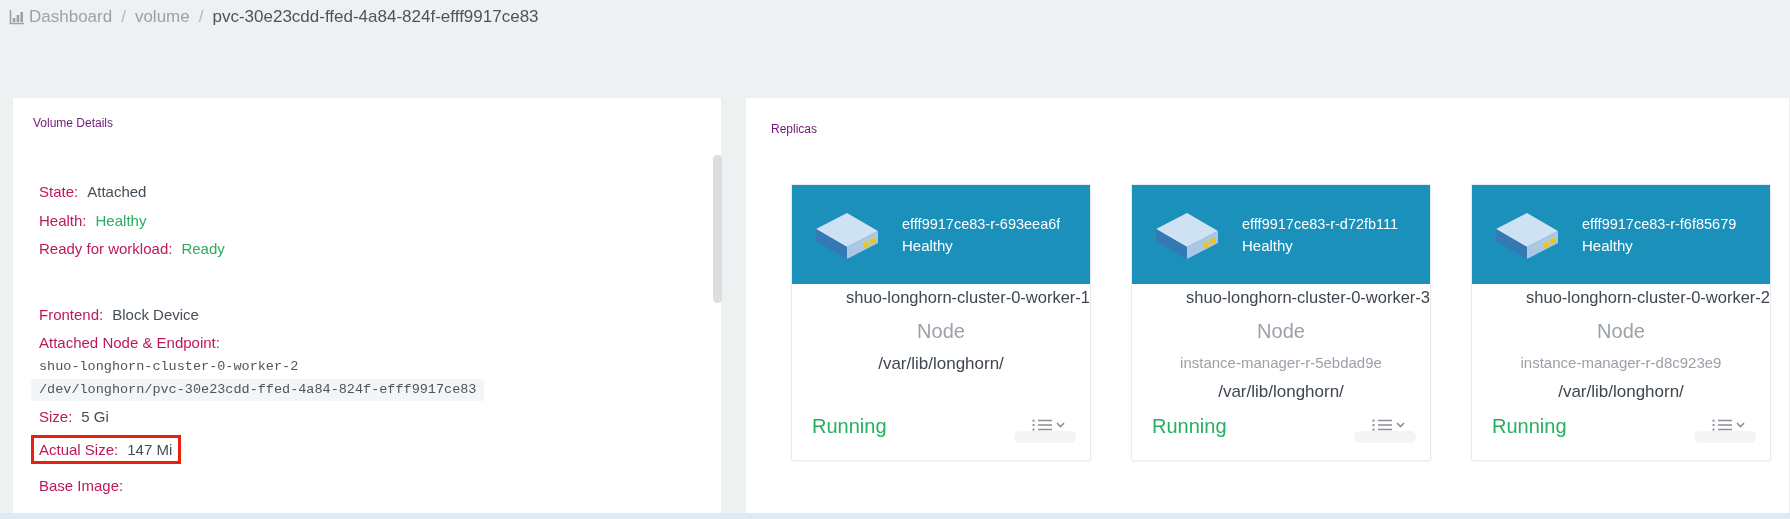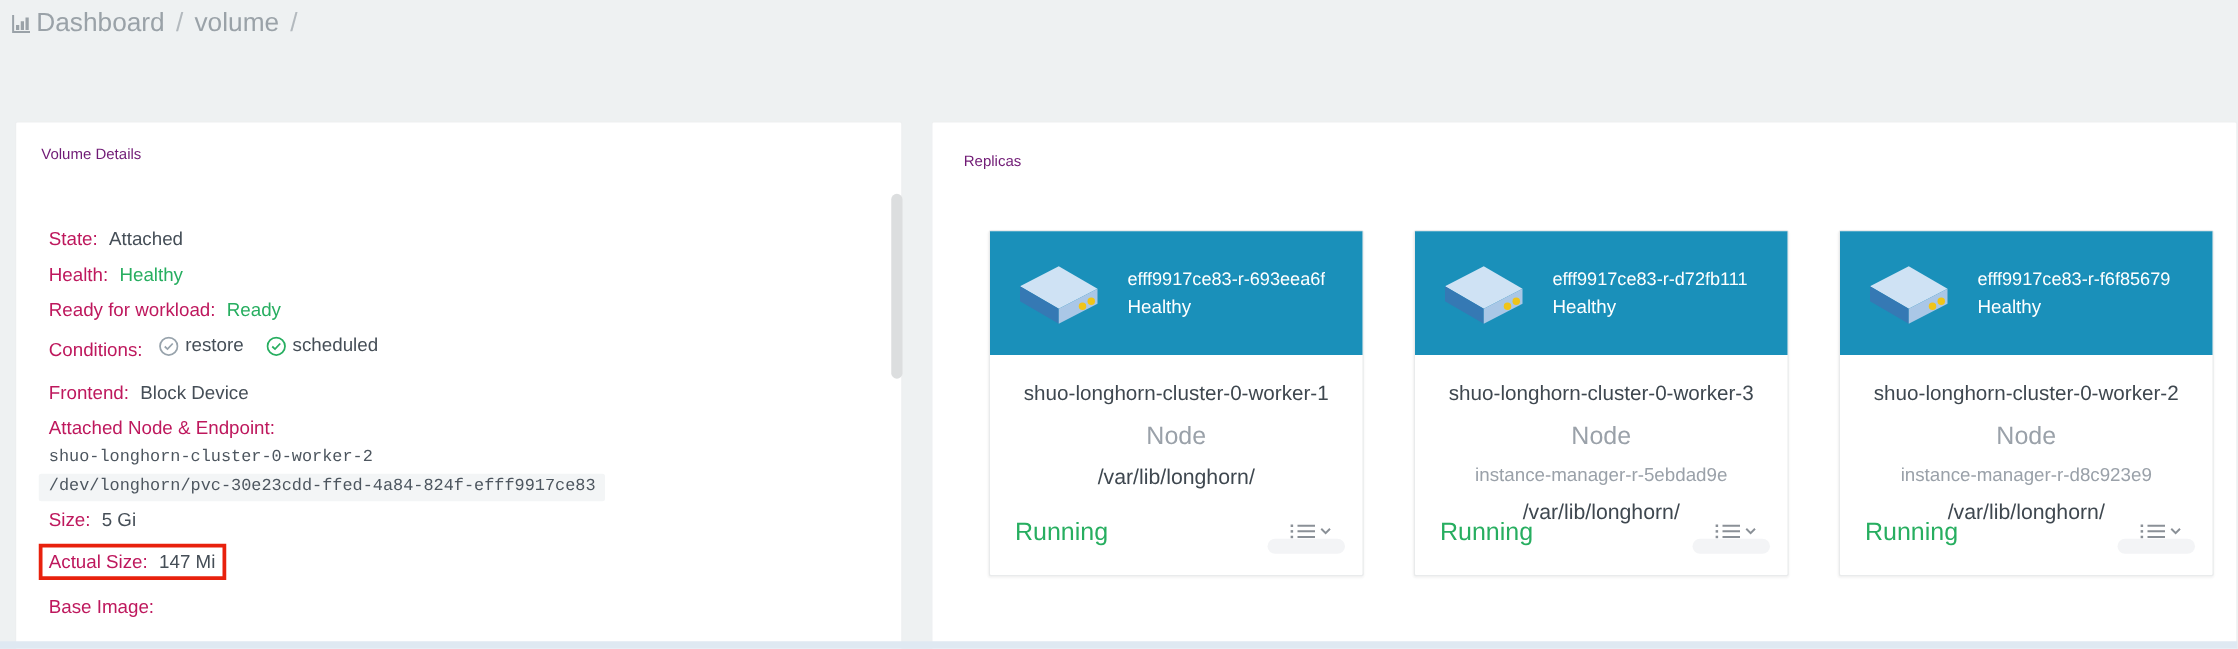--- a/index.html
+++ b/index.html
@@ -8,21 +8,21 @@
     font-family:"Liberation Sans", sans-serif;
     background:#eef1f2;
     position:relative;
     overflow:hidden;
     color:#4a5158;
   }
   
   .breadcrumb {
     position:absolute; left:8px; top:7px;
     display:flex; align-items:center;
-    font-size:21px; color:#9aa2a8;
+    font-size:17px; color:#9aa2a8;
   }
   .breadcrumb .crumb-sep { margin:0 9px; color:#b3b9be; }
   .breadcrumb .crumb-current { color:#4d545b; font-weight:500; }
   .bc-icon { margin-right:3px; display:inline-flex; }
   
   .panel {
     position:absolute; top:97px; bottom:0;
     background:#ffffff;
     border:1px solid #edeff0;
     border-bottom:none;
@@ -74,21 +74,21 @@
   .card-header {
     height:99px; background:#1a90ba;
     display:flex; align-items:center;
     color:#fff;
   }
   .disk-icon { margin-left:16px; flex:0 0 auto; }
   .card-header-text { margin-left:16px; overflow:hidden; }
   .replica-name { font-size:14.5px; white-space:nowrap; }
   .replica-health { font-size:15px; margin-top:5px; }
   .card-body { text-align:center; }
-  .node-name { margin-top:22px; font-size:16.5px; color:#3e474f; white-space:nowrap; }
+  .node-name { margin-top:4px; font-size:16.5px; color:#3e474f; white-space:nowrap;text-align:right; }
   .node-label { margin-top:13px; font-size:20px; color:#9aa1a9; }
   .inst-mgr   { margin-top:11px; font-size:15px; color:#9aa1a9; white-space:nowrap; }
   .data-path  { margin-top:11px; font-size:17px; color:#3e474f; }
   .card-footer {
     position:absolute; left:20px; right:14px; bottom:17px;
     display:flex; justify-content:space-between; align-items:flex-start;
     height:28px;
   }
   .status-running { font-size:20px; color:#27ae60; }
   .menu-btn { position:relative; width:62px; height:28px; cursor:pointer; }
@@ -113,54 +113,38 @@
       <path d="M2.5 2 L2.5 15.5 L16 15.5" stroke="#9aa2a8" stroke-width="1.6" fill="none"></path>
       <rect x="4.8" y="10" width="2.6" height="4" fill="#9aa2a8"></rect>
       <rect x="8.6" y="7" width="2.6" height="7" fill="#9aa2a8"></rect>
       <rect x="12.4" y="4" width="2.6" height="10" fill="#9aa2a8"></rect>
     </svg>
   </span>
   <span>Dashboard</span>
   <span class="crumb-sep">/</span>
   <span>volume</span>
   <span class="crumb-sep">/</span>
+  <span class="crumb-current">pvc-30e23cdd-ffed-4a84-824f-efff9917ce83</span>
 </div>
 
 <div class="panel panel-left">
   <div class="panel-title">Volume Details</div>
 
   <div class="vd-row" style="top:86px">
     <span class="vd-label">State:</span><span>Attached</span>
   </div>
 
   <div class="vd-row" style="top:115px">
     <span class="vd-label">Health:</span><span class="vd-green">Healthy</span>
   </div>
 
   <div class="vd-row" style="top:143px">
     <span class="vd-label">Ready for workload:</span><span class="vd-green">Ready</span>
   </div>
 
-  <div class="vd-row" style="top:171px">
-    <span class="vd-label">Conditions:</span>
-    <span class="cond-item">
-      <svg width="16" height="16" viewBox="0 0 16 16">
-        <circle cx="8" cy="8" r="7" fill="none" stroke="#98a3ac" stroke-width="1.4"></circle>
-        <path d="M4.8 8.2 L7 10.3 L11.2 5.8" fill="none" stroke="#98a3ac" stroke-width="1.4"></path>
-      </svg>
-      <span>restore</span>
-    </span>
-    <span class="cond-item">
-      <svg width="16" height="16" viewBox="0 0 16 16">
-        <circle cx="8" cy="8" r="7" fill="none" stroke="#27ae60" stroke-width="1.4"></circle>
-        <path d="M4.8 8.2 L7 10.3 L11.2 5.8" fill="none" stroke="#27ae60" stroke-width="1.4"></path>
-      </svg>
-      <span>scheduled</span>
-    </span>
-  </div>
 
   <div class="vd-row" style="top:209px">
     <span class="vd-label">Frontend:</span><span>Block Device</span>
   </div>
 
   <div class="vd-row" style="top:237px">
     <span class="vd-label">Attached Node &amp; Endpoint:</span>
   </div>
   <div class="vd-row mono" style="top:261px">shuo-longhorn-cluster-0-worker-2</div>
   <div class="vd-row" style="top:281px; left:18px">

